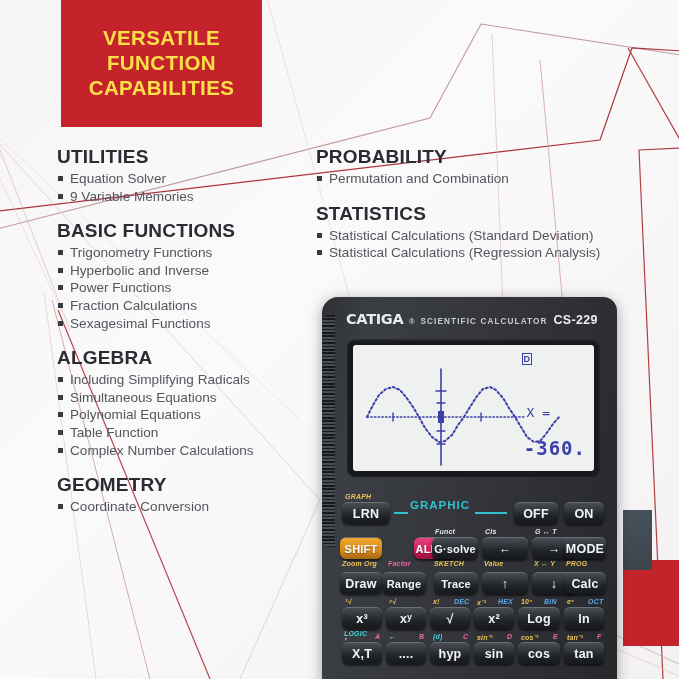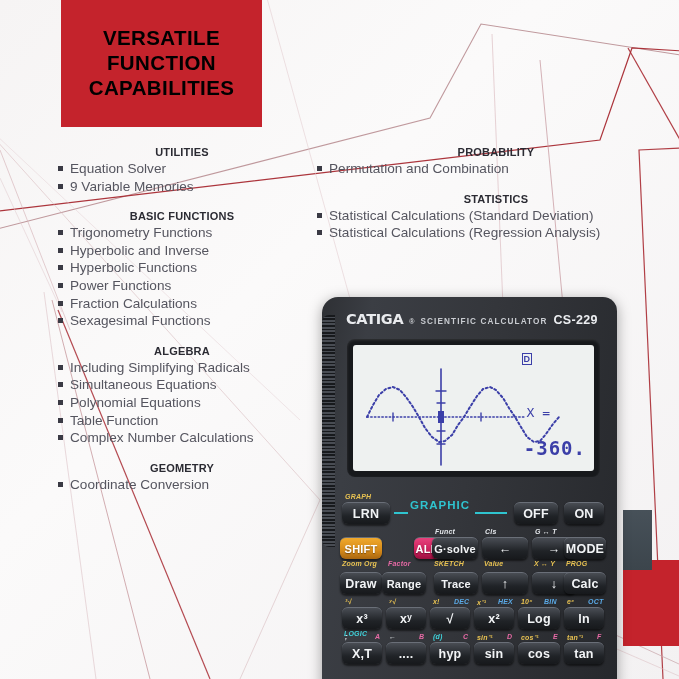--- a/index.html
+++ b/index.html
@@ -21,43 +21,42 @@
     position: absolute;
     left: 61px; top: -14px;
     width: 201px; height: 141px;
     background: #c4232c;
     z-index: 5;
     display: flex; flex-direction: column;
     align-items: center; justify-content: center;
     padding-top: 12px;
   }
   #banner .bline {
-    color: #000000;
+    color: #fde047;
     font-weight: bold;
     font-size: 20.5px;
     letter-spacing: 0.4px;
     line-height: 25px;
     text-align: left;
     white-space: nowrap;
   }
 
   
   #col-left  { position: absolute; left: 57px;  top: 146px; width: 250px; z-index: 6; }
   #col-right { position: absolute; left: 316px; top: 146px; width: 360px; z-index: 6; }
 
   .sec { margin-bottom: 15px; }
   .sec:last-child { margin-bottom: 0; }
   .sec-title {
     color: #2b2b33;
     font-weight: bold;
-    font-size: 11px;
+    font-size: 19px;
     letter-spacing: 0.2px;
     margin-bottom: 2px;
     white-space: nowrap;
-    text-align: center;
   }
   .sec ul { list-style: none; }
   .sec li {
     position: relative;
     color: #55555f;
     font-size: 13.6px;
     line-height: 17.6px;
     padding-left: 13px;
     white-space: nowrap;
   }
@@ -233,21 +232,21 @@
         <ul>
           <li><span class="bullet"></span><span>Equation Solver</span></li>
           <li><span class="bullet"></span><span>9 Variable Memories</span></li>
         </ul>
       </div>
       <div class="sec">
         <div class="sec-title">BASIC FUNCTIONS</div>
         <ul>
           <li><span class="bullet"></span><span>Trigonometry Functions</span></li>
           <li><span class="bullet"></span><span>Hyperbolic and Inverse</span></li>
-          <li><span class="bullet"></span><span>Hyperbolic Functions</span></li>
+          <li><span class="bullet"></span></li>
           <li><span class="bullet"></span></li>
           <li><span class="bullet"></span><span>Power Functions</span></li>
           <li><span class="bullet"></span><span>Fraction Calculations</span></li>
           <li><span class="bullet"></span><span>Sexagesimal Functions</span></li>
         </ul>
       </div>
       <div class="sec">
         <div class="sec-title">ALGEBRA</div>
         <ul>
           <li><span class="bullet"></span></li>

